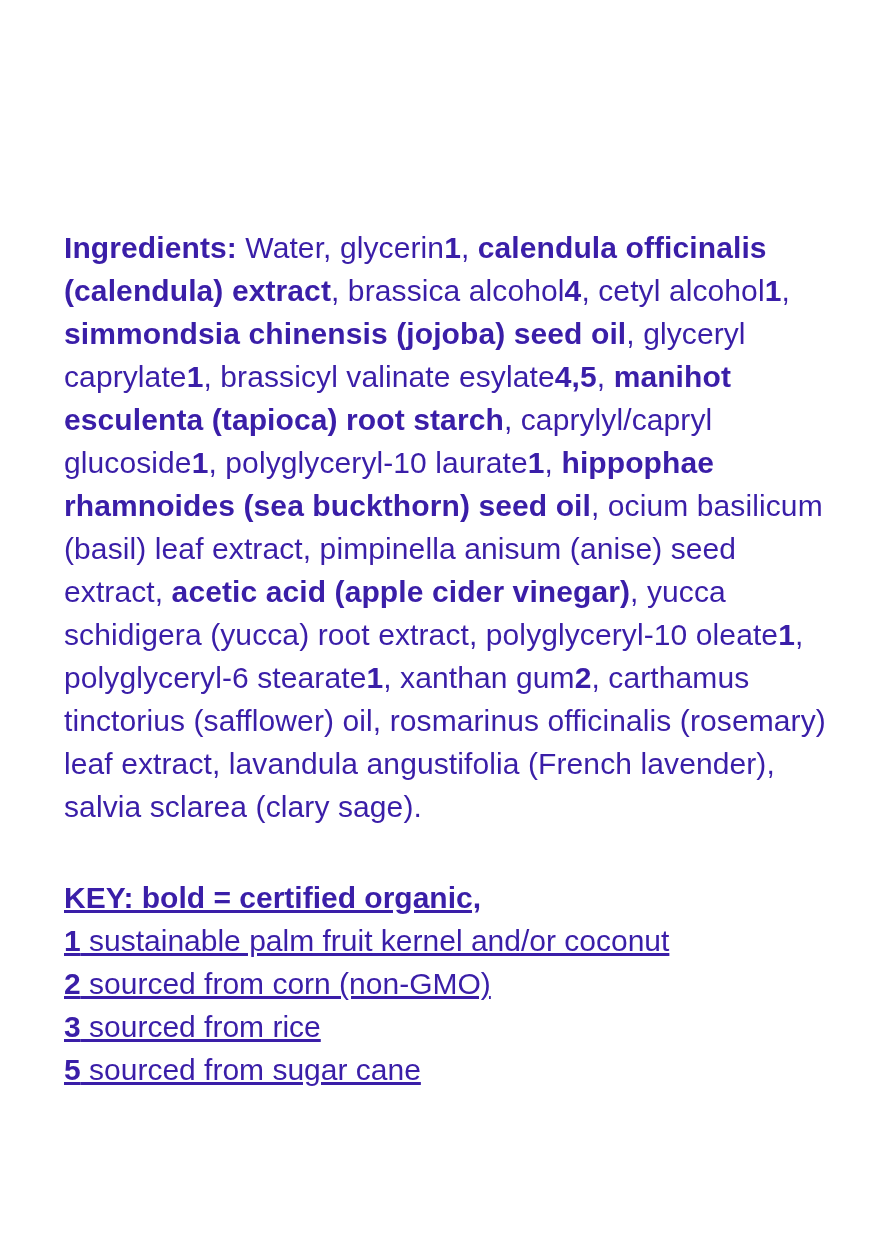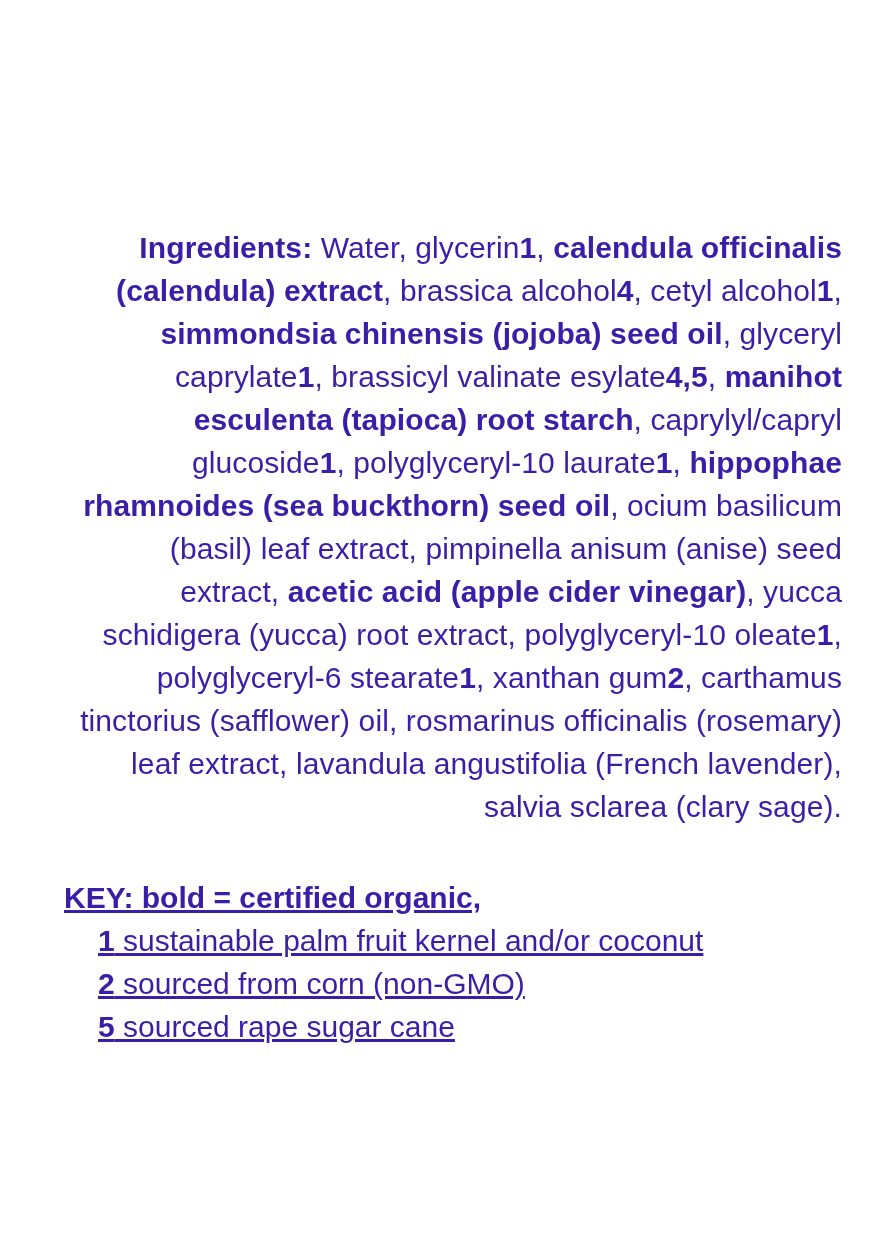--- a/index.html
+++ b/index.html
@@ -20,50 +20,49 @@
     height: 1242px;
     box-sizing: border-box;
     padding: 196px 44px 0 64px;
   }
   .ingredients-block {
     font-size: 30px;
     line-height: 43px;
     color: #3a1ea8;
     letter-spacing: 0.1px;
     max-width: 790px;
-    text-align: right;
   }
   .key-block {
     margin-top: 48px;
     font-size: 30px;
     line-height: 43px;
     color: #3a1ea8;
     text-decoration: underline;
   }
   .key-title {
     font-weight: bold;
     margin-bottom: 0;
   }
   .key-line {
     white-space: nowrap;
-    margin-left: 34px;
   }
   .key-line .num {
     font-weight: bold;
   }
 </style>
 </head>
 <body>
 
 <div class="page">
 
   <p class="ingredients-block" id="ingredients-paragraph"><span style="font-weight: bold;">Ingredients:</span><span> Water, glycerin</span><span style="font-weight: bold;">1</span><span>, </span><span style="font-weight: bold;">calendula officinalis (calendula) extract</span><span>, brassica alcohol</span><span style="font-weight: bold;">4</span><span>, cetyl alcohol</span><span style="font-weight: bold;">1</span><span>, </span><span style="font-weight: bold;">simmondsia chinensis (jojoba) seed oil</span><span>, glyceryl caprylate</span><span style="font-weight: bold;">1</span><span>, brassicyl valinate esylate</span><span style="font-weight: bold;">4,5</span><span>, </span><span style="font-weight: bold;">manihot esculenta (tapioca) root starch</span><span>, caprylyl/capryl glucoside</span><span style="font-weight: bold;">1</span><span>, polyglyceryl-10 laurate</span><span style="font-weight: bold;">1</span><span>, </span><span style="font-weight: bold;">hippophae rhamnoides (sea buckthorn) seed oil</span><span>, ocium basilicum (basil) leaf extract, pimpinella anisum (anise) seed extract, </span><span style="font-weight: bold;">acetic acid (apple cider vinegar)</span><span>, yucca schidigera (yucca) root extract, polyglyceryl-10 oleate</span><span style="font-weight: bold;">1</span><span>, polyglyceryl-6 stearate</span><span style="font-weight: bold;">1</span><span>, xanthan gum</span><span style="font-weight: bold;">2</span><span>, carthamus tinctorius (safflower) oil, rosmarinus officinalis (rosemary) leaf extract, lavandula angustifolia (French lavender), salvia sclarea (clary sage).</span></p>
 
   <div class="key-block">
     <div class="key-title">KEY: bold = certified organic,</div>
     <div id="key-list">
         <div class="key-line"><span class="num">1</span><span> sustainable palm fruit kernel and/or coconut</span></div>
         <div class="key-line"><span class="num">2</span><span> sourced from corn (non-GMO)</span></div>
-        <div class="key-line"><span class="num">5</span><span> sourced rape sugar cane</span></div>
+        <div class="key-line"><span class="num">3</span><span> sourced from rice</span></div>
+        <div class="key-line"><span class="num">5</span><span> sourced from sugar cane</span></div>
       </div>
   </div>
 
 </div>
 
 </body></html>

